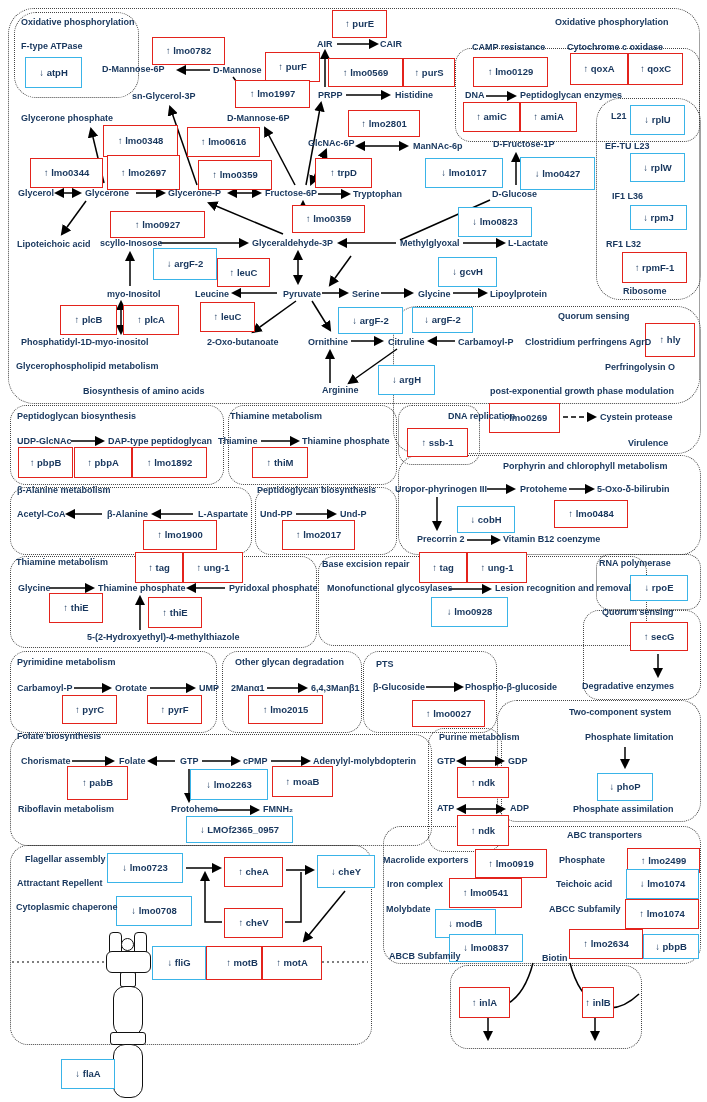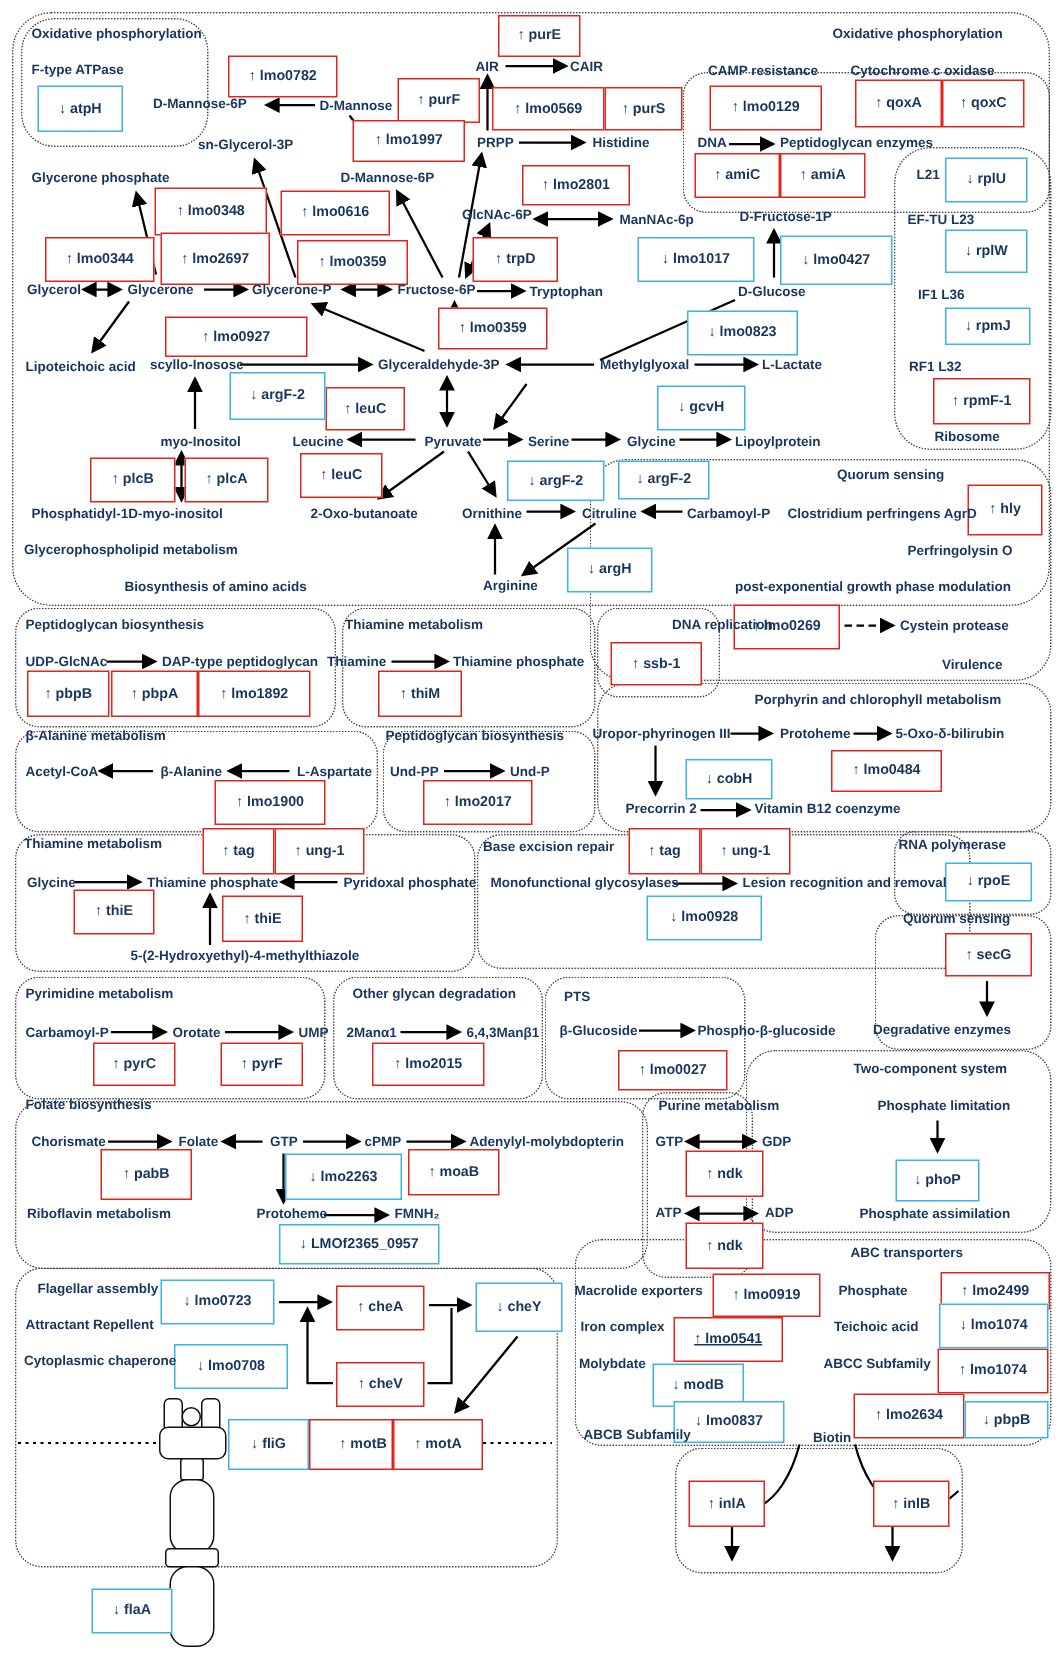--- a/index.html
+++ b/index.html
@@ -191,28 +191,28 @@
       <div class="gbox up" style="left: 147px; top: 695px; width: 55px; height: 29px;">↑ pyrF</div>
       <div class="gbox up" style="left: 248px; top: 695px; width: 75px; height: 29px;">↑ lmo2015</div>
       <div class="gbox up" style="left: 412px; top: 700px; width: 73px; height: 27px;">↑ lmo0027</div>
       <div class="gbox up" style="left: 67px; top: 766px; width: 61px; height: 34px;">↑ pabB</div>
       <div class="gbox up" style="left: 272px; top: 766px; width: 61px; height: 31px;">↑ moaB</div>
       <div class="gbox up" style="left: 457px; top: 767px; width: 52px; height: 31px;">↑ ndk</div>
       <div class="gbox up" style="left: 457px; top: 815px; width: 52px; height: 31px;">↑ ndk</div>
       <div class="gbox up" style="left: 627px; top: 848px; width: 73px; height: 25px;">↑ lmo2499</div>
       <div class="gbox up" style="left: 475px; top: 849px; width: 72px; height: 29px;">↑ lmo0919</div>
       <div class="gbox up" style="left: 224px; top: 857px; width: 59px; height: 30px;">↑ cheA</div>
-      <div class="gbox up" style="left: 449px; top: 878px; width: 73px; height: 30px; text-decoration: underline;">↑ lmo0541</div>
+      <div class="gbox up" style="left: 449px; top: 878px; width: 73px; height: 30px;">↑ lmo0541</div>
       <div class="gbox up" style="left: 625px; top: 899px; width: 74px; height: 30px;">↑ lmo1074</div>
       <div class="gbox up" style="left: 224px; top: 908px; width: 59px; height: 30px;">↑ cheV</div>
       <div class="gbox up" style="left: 569px; top: 929px; width: 74px; height: 30px;">↑ lmo2634</div>
       <div class="gbox up" style="left: 206px; top: 946px; width: 56px; height: 34px; padding-left: 16px;">↑ motB</div>
       <div class="gbox up" style="left: 262px; top: 946px; width: 60px; height: 34px;">↑ motA</div>
       <div class="gbox up" style="left: 459px; top: 987px; width: 51px; height: 31px; text-align: right;">↑ inlA</div>
-      <div class="gbox up" style="left: 582px; top: 987px; width: 51px; height: 31px;">↑ inlB</div>
+      <div class="gbox up" style="left: 582px; top: 987px; width: 32px; height: 31px;">↑ inlB</div>
       <div class="gbox down" style="left: 25px; top: 57px; width: 57px; height: 31px;">↓ atpH</div>
       <div class="gbox down" style="left: 630px; top: 105px; width: 55px; height: 30px;">↓ rplU</div>
       <div class="gbox down" style="left: 630px; top: 153px; width: 55px; height: 29px;">↓ rplW</div>
       <div class="gbox down" style="left: 425px; top: 158px; width: 78px; height: 30px;">↓ lmo1017</div>
       <div class="gbox down" style="left: 520px; top: 157px; width: 75px; height: 33px;">↓ lmo0427</div>
       <div class="gbox down" style="left: 630px; top: 205px; width: 57px; height: 25px;">↓ rpmJ</div>
       <div class="gbox down" style="left: 458px; top: 207px; width: 74px; height: 30px;">↓ lmo0823</div>
       <div class="gbox down" style="left: 153px; top: 248px; width: 64px; height: 32px;">↓ argF-2</div>
       <div class="gbox down" style="left: 438px; top: 257px; width: 59px; height: 30px;">↓ gcvH</div>
       <div class="gbox down" style="left: 338px; top: 307px; width: 65px; height: 27px;">↓ argF-2</div>

